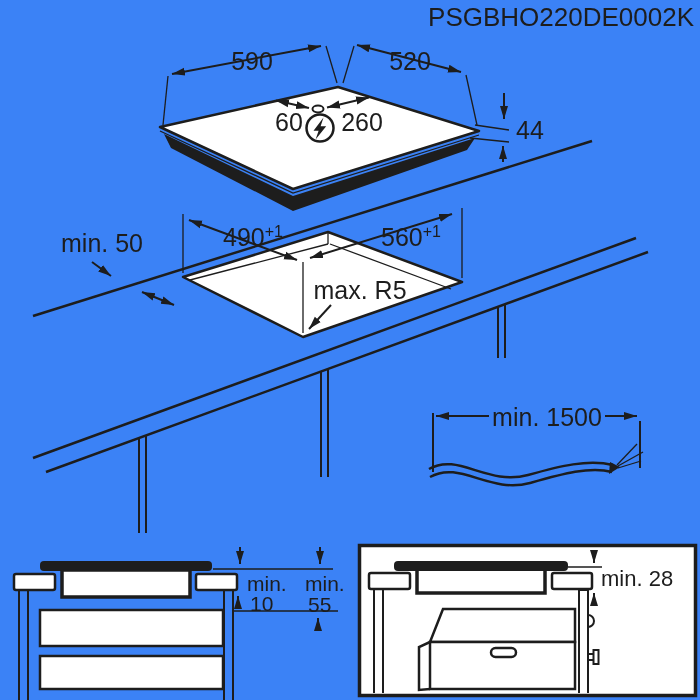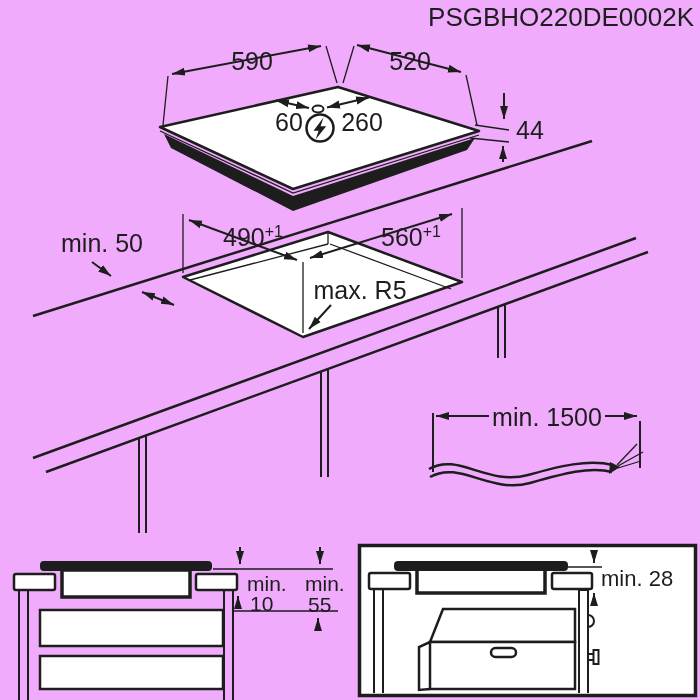--- a/index.html
+++ b/index.html
@@ -1,16 +1,16 @@
 <!DOCTYPE html>
 <html><head>
 <meta charset="utf-8">
 <style>
   html,body{margin:0;padding:0;background:#ffffff;}
-  .stage{position:relative;width:700px;height:700px;background:#f0abfc;overflow:hidden;
+  .stage{position:relative;width:700px;height:700px;background:#3b82f6;overflow:hidden;
          font-family:"Liberation Sans", sans-serif;}
   svg{display:block;}
   text{fill:#1d1d1d;font-family:"Liberation Sans", sans-serif;}
   .ln{stroke:#1d1d1d;fill:none;stroke-width:2;}
   .ln25{stroke:#1d1d1d;fill:none;stroke-width:2.5;}
   .ln35{stroke:#1d1d1d;fill:none;stroke-width:3.5;}
   .thin{stroke:#1d1d1d;fill:none;stroke-width:1.3;}
   .dim{stroke:#1d1d1d;fill:none;stroke-width:2;}
   .wfill{fill:#ffffff;}
   .dark{fill:#1d1d1d;stroke:none;}

